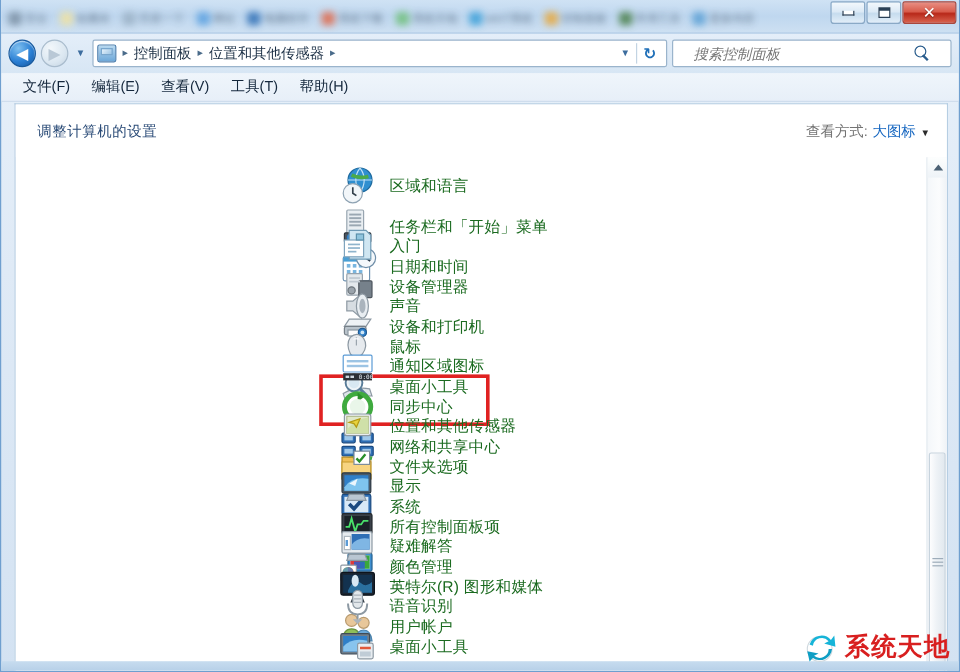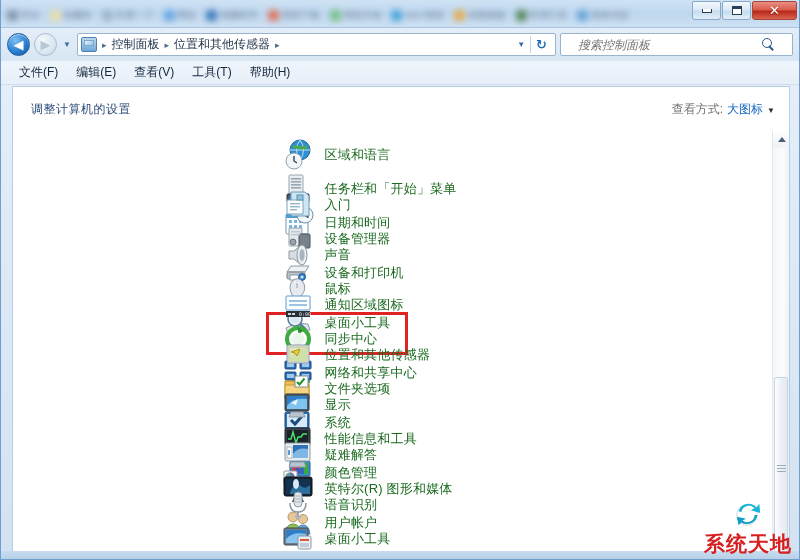--- a/index.html
+++ b/index.html
@@ -301,21 +301,20 @@
     left: 0; bottom: 0; width: 800px; height: 8px;
     background: linear-gradient(180deg,#c7dcef 0%,#b7d0e8 100%);
   }
 
   
   #watermark {
     position: absolute;
     right: 8px; bottom: 6px;
     display: flex; align-items: center; gap: 5px;
     z-index: 30;
-    flex-direction: column;
   }
   #wmlogo {
     width: 30px; height: 30px;
     position: relative;
   }
   #wmtext {
     font-size: 21px;
     font-weight: bold;
     color: #d81f1f;
     letter-spacing: 1px;
@@ -642,21 +641,21 @@
                 </svg></span>
               <span class="clbl">显示</span>
             </div>
             <div class="cell">
               <span class="cico"><svg viewBox="0 0 34 34" width="34" height="34">
                   <rect x="4" y="6" width="25" height="17" rx="1.5" fill="#3a4149" stroke="#22272c"></rect>
                   <rect x="6" y="8" width="21" height="13" fill="#1b2228"></rect>
                   <path d="M7 17 l3 0 l2 -7 l3 11 l2 -6 l3 0 l2 -3 l4 0" stroke="#49e06a" stroke-width="1.5" fill="none"></path>
                   <path d="M11 24 h11 l2 5 h-15 Z" fill="#b9c6d2" stroke="#8d99a3"></path>
                 </svg></span>
-              <span class="clbl">性能信息和工具</span>
+              <span class="clbl">所有控制面板项</span>
             </div>
             <div class="cell">
               <span class="cico"><svg viewBox="0 0 34 34" width="34" height="34">
                   <rect x="9" y="5" width="20" height="15" rx="1.5" fill="#3f8fd0" stroke="#23608f"></rect>
                   <rect x="11" y="7" width="16" height="11" fill="#e3f0fa"></rect>
                   <path d="M11 7 h8 v11 h-8 Z" fill="#e03a3a"></path>
                   <path d="M19 7 h8 v11 h-8 Z" fill="#3aa83a"></path>
                   <path d="M14 12 h9 v6 h-9 Z" fill="#2f5fd0" opacity=".85"></path>
                   <rect x="3" y="15" width="13" height="13" rx="1" fill="#ffffff" stroke="#8d99a3"></rect>
                   <circle cx="9" cy="21" r="4.6" fill="#e8d03c"></circle>

